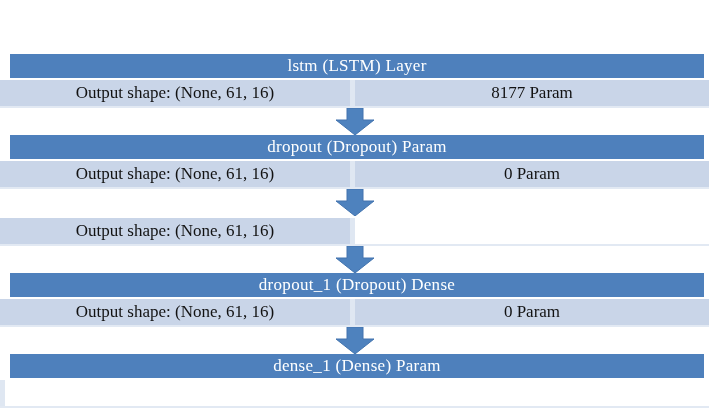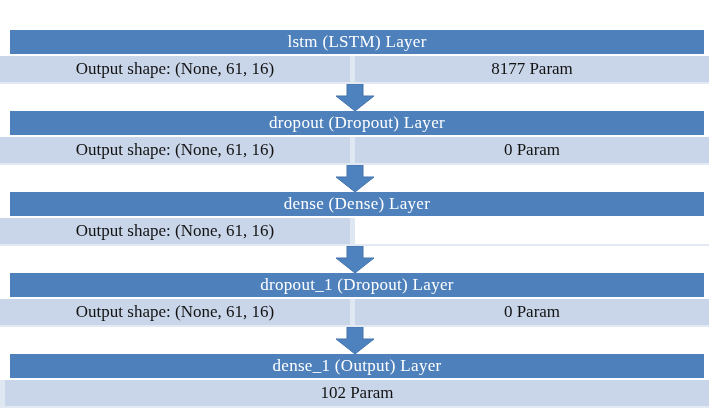--- a/index.html
+++ b/index.html
@@ -74,83 +74,77 @@
   </section>
 
   <div class="arrow-wrap">
     <svg width="38" height="27" viewBox="0 0 38 27">
       <polygon points="11,0 27,0 27,12 38,12 19,27 0,12 11,12" style="fill: var(--arrow-blue, #4E82BE); stroke: var(--arrow-outline, #4273AE); stroke-width: 1; stroke-linejoin: round;"></polygon>
     </svg>
   </div>
 
   <section class="layer-block">
     <header class="layer-header">
-      <span>dropout (Dropout) Layer</span>
+      <span>dropout (Dropout) Param</span>
+    </header>
+    <div class="layer-row">
+      <div class="cell left">
+        <span>Output shape: (None, 61, 16)</span>
+      </div>
+      <div class="cell-divider"></div>
+      <div class="cell right">
+        <span>0 Param</span>
+      </div>
+    </div>
+  </section>
+
+  <div class="arrow-wrap">
+    <svg width="38" height="27" viewBox="0 0 38 27">
+      <polygon points="11,0 27,0 27,12 38,12 19,27 0,12 11,12" style="fill: var(--arrow-blue, #4E82BE); stroke: var(--arrow-outline, #4273AE); stroke-width: 1; stroke-linejoin: round;"></polygon>
+    </svg>
+  </div>
+
+  <section class="layer-block">
+    <div class="layer-row">
+      <div class="cell left">
+        <span>Output shape: (None, 61, 16)</span>
+      </div>
+      <div class="cell-divider"></div>
+    </div>
+  </section>
+
+  <div class="arrow-wrap">
+    <svg width="38" height="27" viewBox="0 0 38 27">
+      <polygon points="11,0 27,0 27,12 38,12 19,27 0,12 11,12" style="fill: var(--arrow-blue, #4E82BE); stroke: var(--arrow-outline, #4273AE); stroke-width: 1; stroke-linejoin: round;"></polygon>
+    </svg>
+  </div>
+
+  <section class="layer-block">
+    <header class="layer-header">
+      <span>dropout_1 (Dropout) Dense</span>
     </header>
     <div class="layer-row">
       <div class="cell left">
         <span>Output shape: (None, 61, 16)</span>
       </div>
       <div class="cell-divider"></div>
       <div class="cell right">
         <span>0 Param</span>
       </div>
     </div>
   </section>
 
   <div class="arrow-wrap">
     <svg width="38" height="27" viewBox="0 0 38 27">
       <polygon points="11,0 27,0 27,12 38,12 19,27 0,12 11,12" style="fill: var(--arrow-blue, #4E82BE); stroke: var(--arrow-outline, #4273AE); stroke-width: 1; stroke-linejoin: round;"></polygon>
     </svg>
   </div>
 
   <section class="layer-block">
     <header class="layer-header">
-      <span>dense (Dense) Layer</span>
-    </header>
-    <div class="layer-row">
-      <div class="cell left">
-        <span>Output shape: (None, 61, 16)</span>
-      </div>
-      <div class="cell-divider"></div>
-    </div>
-  </section>
-
-  <div class="arrow-wrap">
-    <svg width="38" height="27" viewBox="0 0 38 27">
-      <polygon points="11,0 27,0 27,12 38,12 19,27 0,12 11,12" style="fill: var(--arrow-blue, #4E82BE); stroke: var(--arrow-outline, #4273AE); stroke-width: 1; stroke-linejoin: round;"></polygon>
-    </svg>
-  </div>
-
-  <section class="layer-block">
-    <header class="layer-header">
-      <span>dropout_1 (Dropout) Layer</span>
-    </header>
-    <div class="layer-row">
-      <div class="cell left">
-        <span>Output shape: (None, 61, 16)</span>
-      </div>
-      <div class="cell-divider"></div>
-      <div class="cell right">
-        <span>0 Param</span>
-      </div>
-    </div>
-  </section>
-
-  <div class="arrow-wrap">
-    <svg width="38" height="27" viewBox="0 0 38 27">
-      <polygon points="11,0 27,0 27,12 38,12 19,27 0,12 11,12" style="fill: var(--arrow-blue, #4E82BE); stroke: var(--arrow-outline, #4273AE); stroke-width: 1; stroke-linejoin: round;"></polygon>
-    </svg>
-  </div>
-
-  <section class="layer-block">
-    <header class="layer-header">
-      <span>dense_1 (Output) Layer</span>
+      <span>dense_1 (Dense) Param</span>
     </header>
     <div class="layer-row">
       <div class="cell-divider"></div>
-      <div class="cell right">
-        <span>102 Param</span>
-      </div>
     </div>
   </section>
 
 </div>
 
 </body></html>

